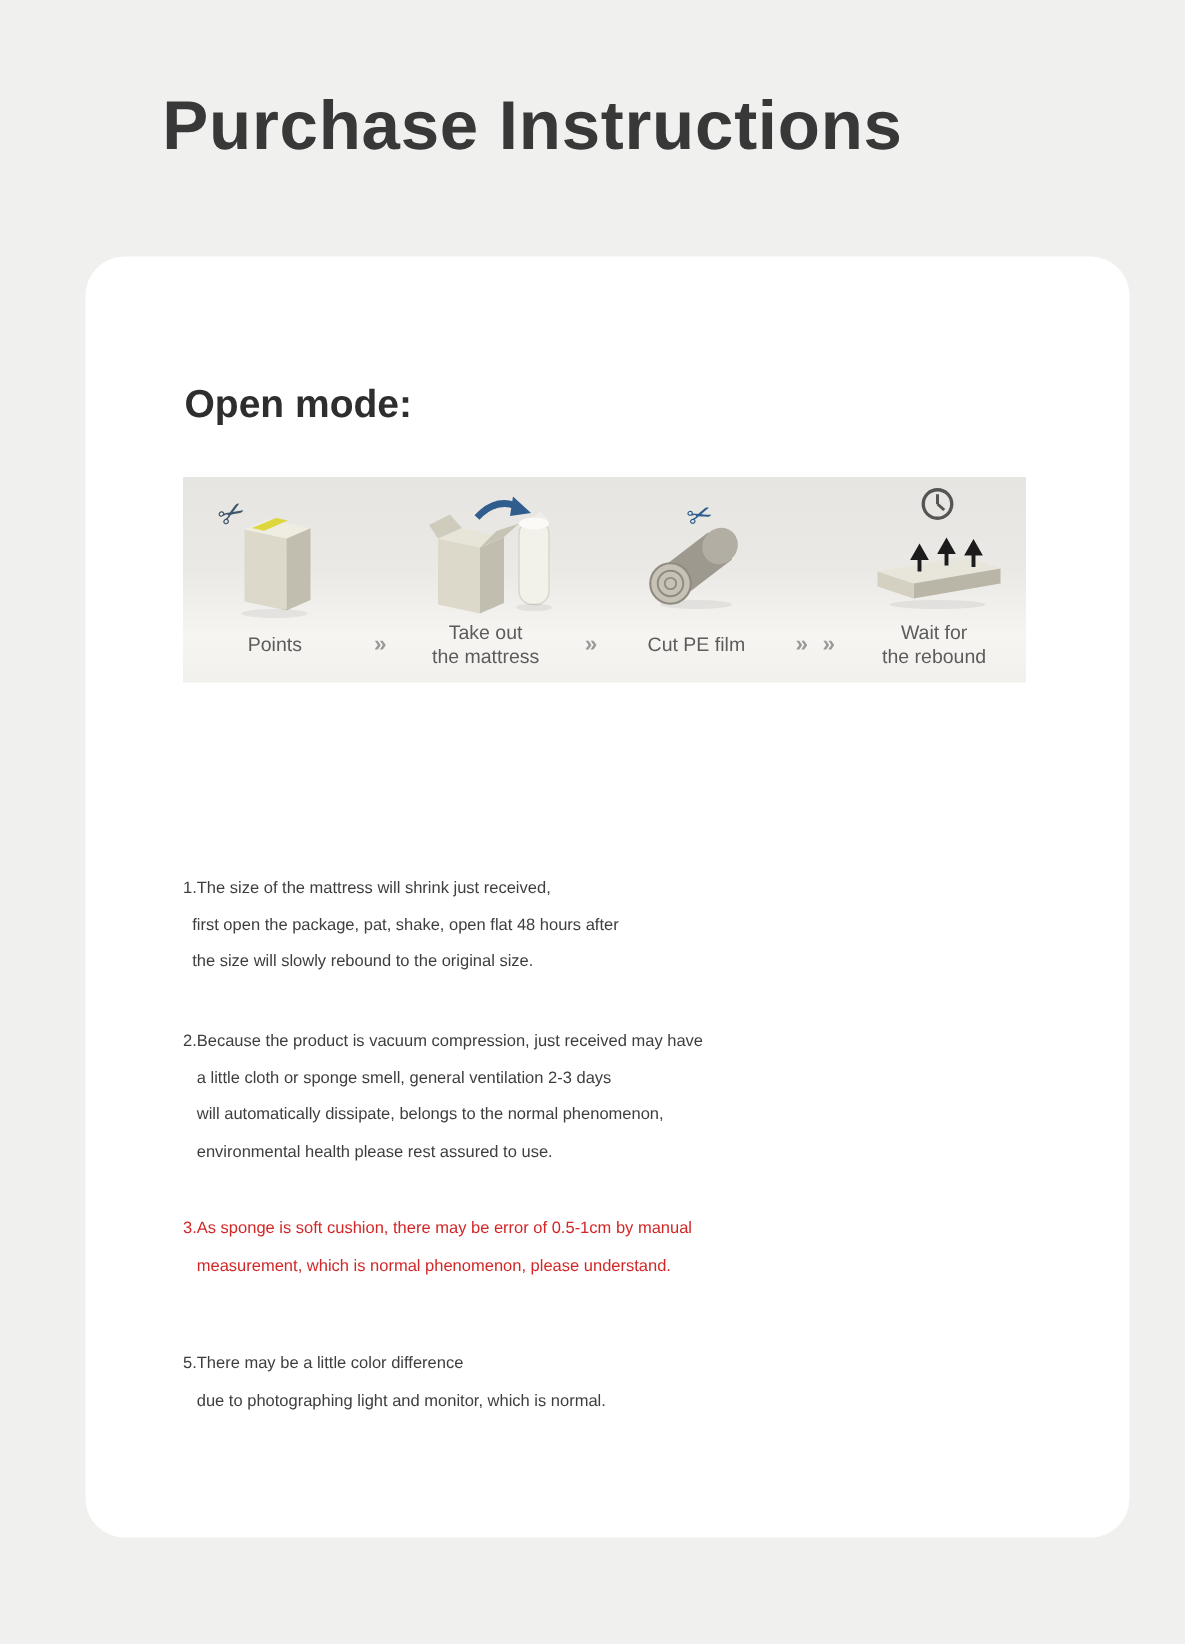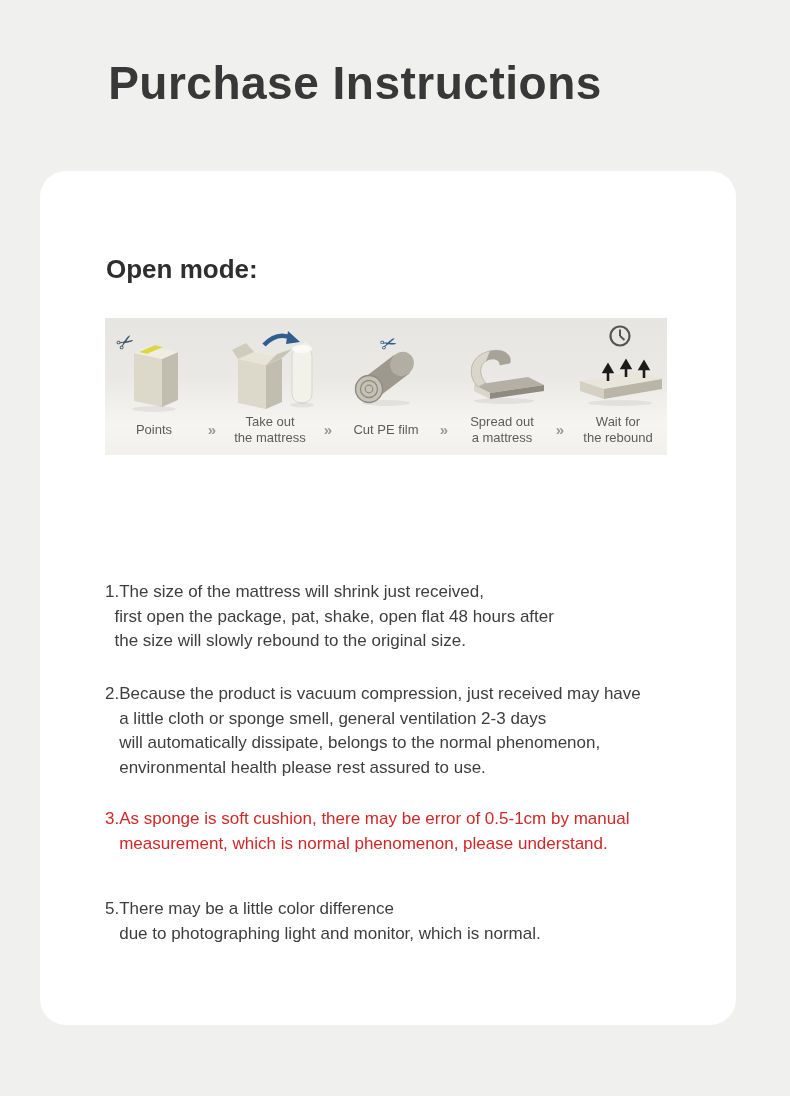--- a/index.html
+++ b/index.html
@@ -11,21 +11,21 @@
   .page {
     position:relative; width:790px; height:1096px; overflow:hidden;
     background:var(--page_bg,#f0f0ef);
   }
   .page-title {
     position:absolute; top:56px; left:0; width:710px;
     text-align:center; font-size:46px; font-weight:700;
     color:#383838; letter-spacing:0.5px;
   }
   .card {
-    position:absolute; left:40px; top:171px; width:696px; height:854px;
+    position:absolute; left:57px; top:171px; width:696px; height:854px;
     background:var(--card_bg,#ffffff); border-radius:26px;
   }
   .open-mode-heading {
     position:absolute; left:66px; top:83px;
     font-size:26px; font-weight:600; color:#2e2e2e;
   }
   .steps-strip {
     position:absolute; left:65px; top:147px; width:562px; height:137px;
     display:flex; align-items:stretch;
     background:linear-gradient(180deg,#e7e5e1 0%, #ebe9e5 45%, #f6f5f2 78%, #f1f0ed 100%);
@@ -45,21 +45,21 @@
     width:18px; flex:0 0 18px; display:flex; align-items:flex-end;
     justify-content:center; padding-bottom:17px;
     color:#999; font-size:15px; font-weight:700;
   }
   .points-heading {
     position:absolute; left:66px; top:344px;
     font-size:25px; font-weight:600; color:#2e2e2e;
   }
   .point {
     position:absolute; left:65px; width:600px;
-    font-size:17px; line-height:24.5px; color:#3e3e3e;
+    font-size:11px; line-height:24.5px; color:#3e3e3e;
     white-space:pre-wrap;
   }
   .point-1 { top:409px; }
   .point-2 { top:511px; }
   .point-3 { top:636px; color:var(--warning_red,#d22727); }
   .point-4 { top:726px; }
 </style>
 </head>
 <body>
 
@@ -123,34 +123,20 @@
           <circle cx="33" cy="66" r="8.5" fill="none" stroke="#8f8b80" stroke-width="1.3"></circle>
           <circle cx="33" cy="66" r="3.8" fill="none" stroke="#8f8b80" stroke-width="1.2"></circle>
 
           <text x="44" y="27" font-size="20" fill="#2e5d8e" transform="rotate(-18 54 20)">✂</text>
         </svg>
         <div class="step-caption">Cut PE film</div>
       </div>
 
       <div class="step-sep">»</div>
 
-      <div class="step">
-        <svg viewBox="0 0 100 90">
-          <ellipse cx="52" cy="78" rx="30" ry="3" fill="#000" opacity="0.06"></ellipse>
-
-          <polygon points="22,62 76,54 92,62 38,70" fill="#b4b0a5"></polygon>
-          <polygon points="38,70 92,62 92,68 38,76" fill="#8f8b80"></polygon>
-          <polygon points="22,62 38,70 38,76 22,68" fill="#d9d6cb"></polygon>
-
-          <path d="M26,64 C14,52 18,32 38,28 C52,25 60,32 58,40 L48,42 C48,36 40,34 34,38 C26,43 28,54 34,60 Z" fill="#d9d6cb" stroke="#bcb8ac" stroke-width="1"></path>
-          <path d="M38,28 C52,25 60,32 58,40 L48,42 C48,36 40,34 34,38 Z" fill="#a7a399"></path>
-        </svg>
-        <div class="step-caption">Spread out
-a mattress</div>
-      </div>
 
       <div class="step-sep">»</div>
 
       <div class="step">
         <svg viewBox="0 0 100 90">
 
           <g>
             <circle cx="52" cy="13" r="9.5" fill="none" stroke="#555" stroke-width="2.2"></circle>
             <line x1="52" y1="13" x2="52" y2="6.5" stroke="#555" stroke-width="2"></line>
             <line x1="52" y1="13" x2="56.5" y2="17" stroke="#555" stroke-width="2"></line>

